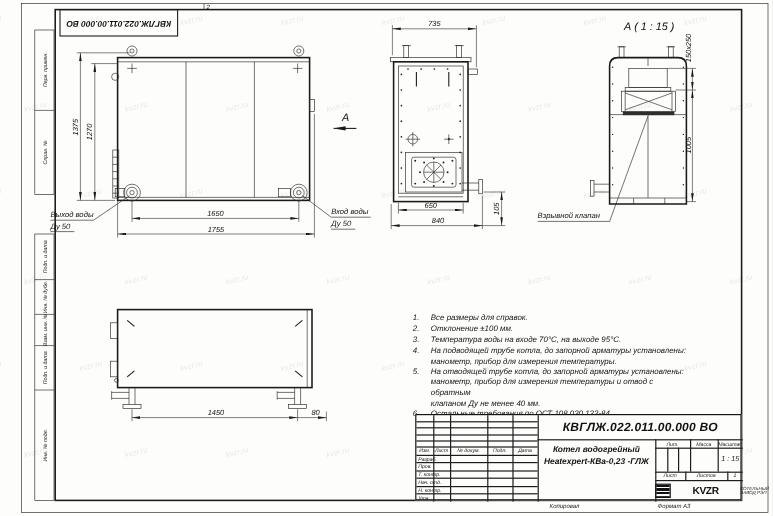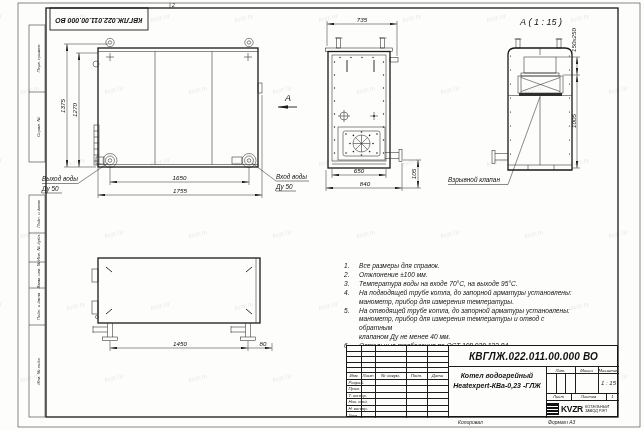--- a/index.html
+++ b/index.html
@@ -38,21 +38,21 @@
       font:italic 4.3px "Liberation Sans",sans-serif;color:#222;}
   .trow{position:absolute;white-space:nowrap;font:italic 4.3px "Liberation Sans",sans-serif;color:#222;}
   .docnum{position:absolute;left:101px;top:0;width:171px;height:20px;display:flex;
           align-items:center;justify-content:center;
           font:italic 700 10px "Liberation Sans",sans-serif;letter-spacing:.2px;color:#111;}
   .prodname{position:absolute;left:101px;top:20px;width:98px;height:30px;display:flex;
             flex-direction:column;align-items:center;justify-content:center;
             font:italic 700 7px "Liberation Sans",sans-serif;line-height:10px;color:#111;text-align:center;}
   .scaleval{font:italic 6px "Liberation Sans",sans-serif;}
   .company{position:absolute;left:199px;top:53.5px;width:73px;height:18.5px;display:flex;
-           align-items:center;justify-content:flex-start;gap:2px;}
+           align-items:center;justify-content:flex-start;gap:18px;}
   .logobox{width:11px;height:10px;background:repeating-linear-gradient(180deg,#111 0 2px,#fff 2px 3px);
            border:1px solid #111;flex:none;}
   .logotxt{font:700 8.5px "Liberation Sans",sans-serif;color:#111;letter-spacing:-.3px;}
   .companyname{font:italic 3.8px "Liberation Sans",sans-serif;line-height:4.2px;color:#222;}
   .underframe{position:absolute;white-space:nowrap;font:italic 5px "Liberation Sans",sans-serif;color:#222;}
 </style>
 </head>
 <body>
 
 <div class="sheet">

